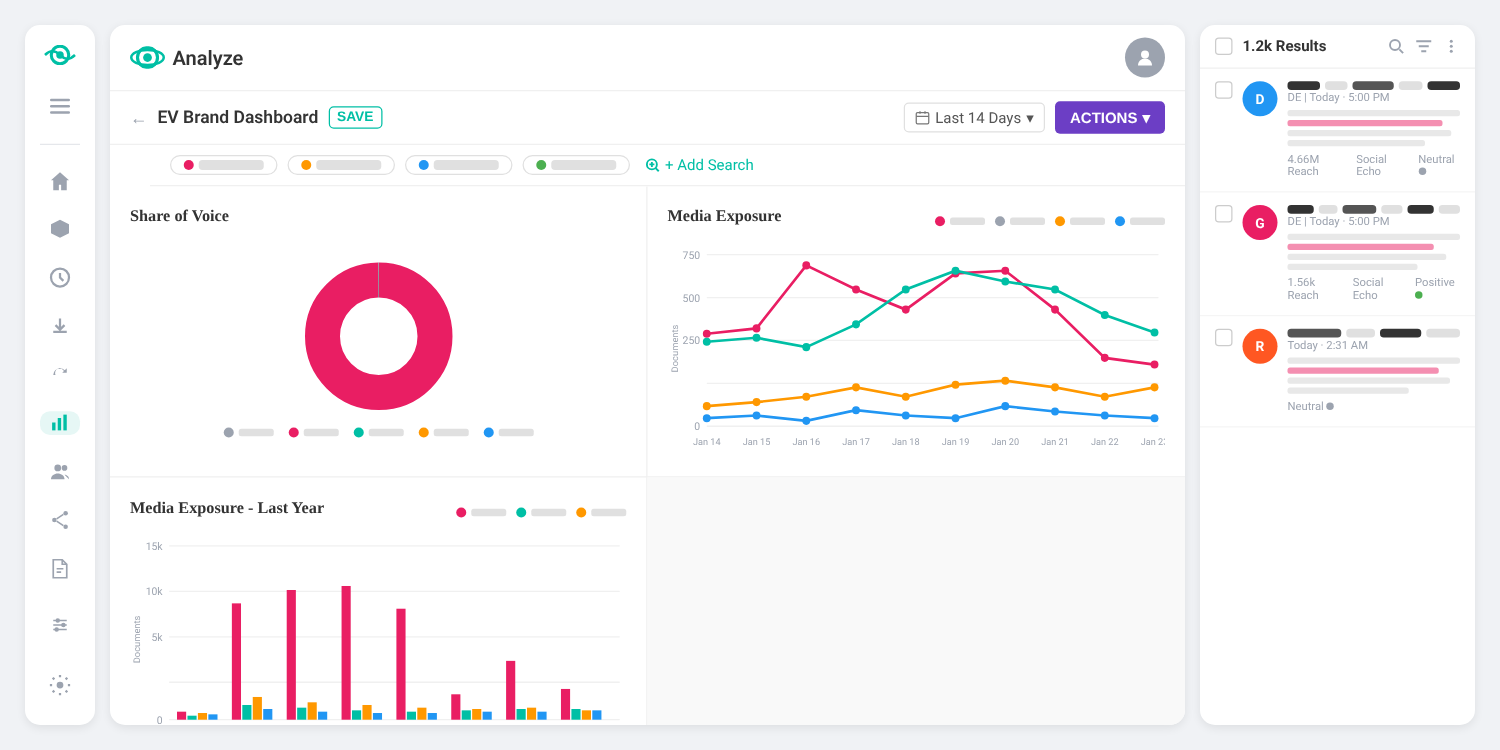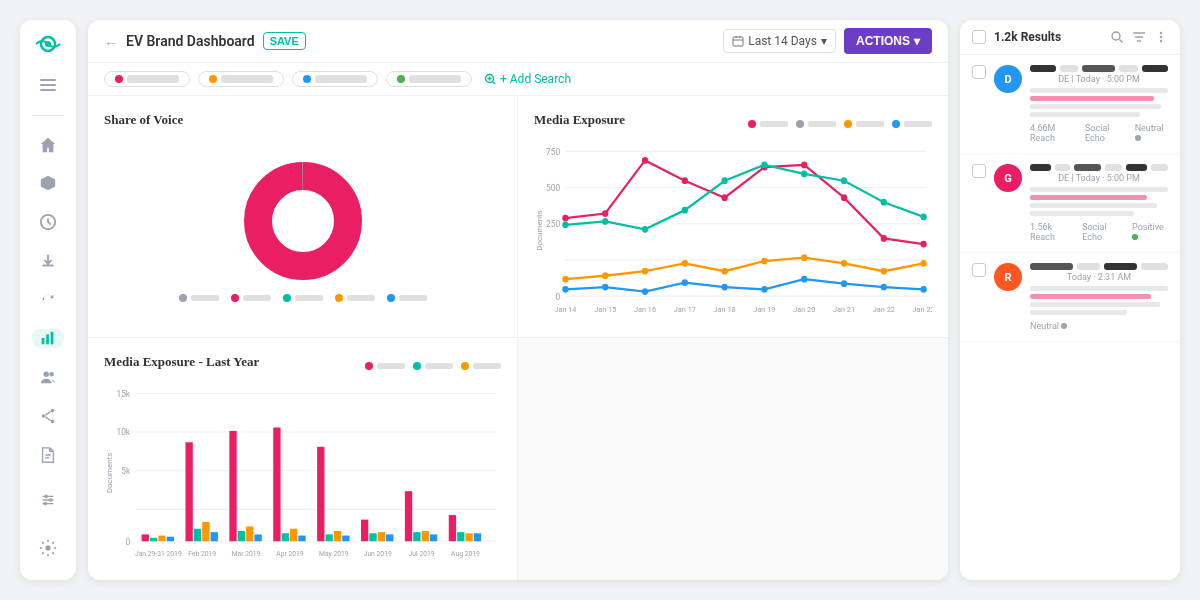--- a/index.html
+++ b/index.html
@@ -171,20 +171,21 @@
     }
 
     
     .filter-bar {
       display: flex;
       align-items: center;
       padding: 8px 16px;
       border-bottom: 1px solid #f0f0f0;
       gap: 8px;
       flex-wrap: wrap;
+      margin-left: 32px;
     }
     .filter-tag {
       display: flex;
       align-items: center;
       gap: 4px;
       border: 1px solid #e0e0e0;
       border-radius: 12px;
       padding: 3px 10px;
       font-size: 11px;
       color: #555;
@@ -352,21 +353,20 @@
     .result-placeholder {
       background: #e0e0e0;
       border-radius: 3px;
       height: 7px;
       display: inline-block;
     }
     .result-meta {
       font-size: 9px;
       color: #9ca3af;
       margin-bottom: 4px;
-      text-align: center;
     }
     .result-lines {
       display: flex;
       flex-direction: column;
       gap: 3px;
     }
     .result-line {
       background: #e8e8e8;
       border-radius: 2px;
       height: 5px;
@@ -514,20 +514,38 @@
         <svg viewBox="0 0 20 20" fill="currentColor">
             <circle cx="10" cy="10" r="3"></circle>
             <path d="M10 1v2M10 17v2M1 10h2M17 10h2M3.5 3.5l1.5 1.5M15 15l1.5 1.5M3.5 16.5L5 15M15 5l1.5-1.5" stroke="currentColor" stroke-width="2" fill="none"></path>
           </svg>
       </div>
     </div>
   </div>
 
   <div class="main-content">
 
+    <div class="topbar">
+      <div class="topbar-logo">
+        <svg viewBox="0 0 28 18" fill="none" width="28" height="18">
+          <circle cx="14" cy="9" r="8" stroke="#00bfa5" stroke-width="2.5"></circle>
+          <circle cx="14" cy="9" r="3.5" fill="#00bfa5"></circle>
+          <ellipse cx="14" cy="9" rx="13" ry="6" stroke="#00bfa5" stroke-width="2" fill="none"></ellipse>
+        </svg>
+        <span>Analyze</span>
+      </div>
+      <div class="topbar-right">
+        <div class="avatar">
+          <svg viewBox="0 0 20 20" fill="white" width="16" height="16">
+              <circle cx="10" cy="7" r="4"></circle>
+              <path d="M3 18c0-4 3-7 7-7s7 3 7 7"></path>
+            </svg>
+        </div>
+      </div>
+    </div>
 
     <div class="dashboard-bar">
       <button class="back-btn">←</button>
       <span class="dashboard-title">EV Brand Dashboard</span>
       <button class="save-btn">SAVE</button>
       <div style="flex:1"></div>
       <div class="date-filter">
         <svg width="12" height="12" viewBox="0 0 12 12" fill="#777">
             <rect x="1" y="2" width="10" height="9" rx="1" stroke="#777" stroke-width="1" fill="none"></rect>
             <path d="M4 1v2M8 1v2M1 5h10" stroke="#777" stroke-width="1"></path>

